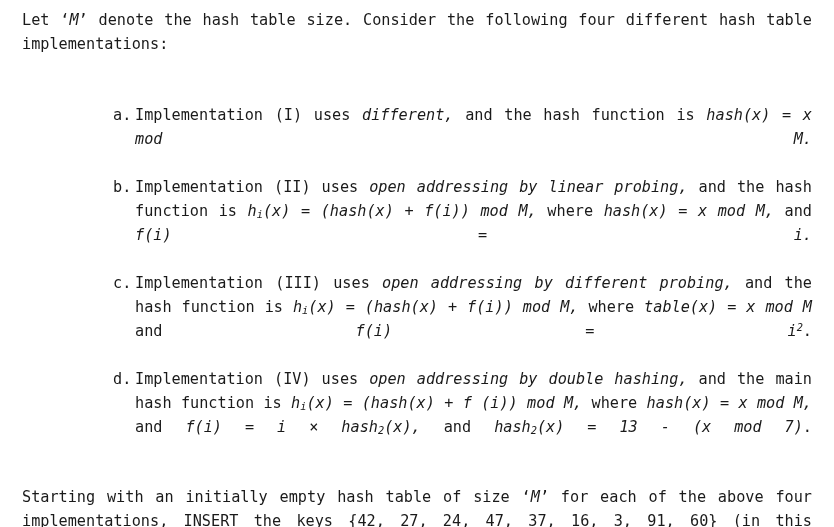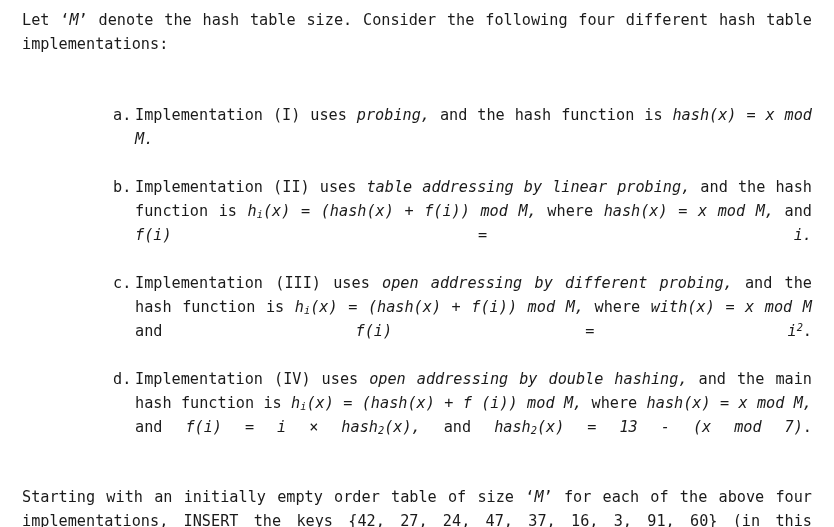--- a/index.html
+++ b/index.html
@@ -108,37 +108,37 @@
 <div class="page">
 
   <p class="para para-intro"><span>Let </span><span>‘</span><i>M</i><span>’</span><span> denote the hash table size. Consider the following four different hash table implementations:</span></p>
 
   <div class="list-gap-top"></div>
 
   <div class="list">
 
     <div class="li">
       <span class="marker">a.</span>
-      <span class="li-body"><b>Implementation (I)</b><span> uses </span><i>probing,</i><span> and the hash function is </span><i>hash(x) = x mod M.</i></span>
+      <span class="li-body"><b>Implementation (I)</b><span> uses </span><i>different,</i><span> and the hash function is </span><i>hash(x) = x mod M.</i></span>
     </div>
 
     <div class="li">
       <span class="marker">b.</span>
-      <span class="li-body"><b>Implementation (II)</b><span> uses </span><i>table addressing by linear probing,</i><span> and the hash function is </span><i><span>h</span><sub>i</sub><span>(x)</span></i><span> = </span><i>(hash(x) + f(i)) mod M,</i><span> where </span><i>hash(x) = x mod M,</i><span> and </span><i>f(i) = i.</i></span>
+      <span class="li-body"><b>Implementation (II)</b><span> uses </span><i>open addressing by linear probing,</i><span> and the hash function is </span><i><span>h</span><sub>i</sub><span>(x)</span></i><span> = </span><i>(hash(x) + f(i)) mod M,</i><span> where </span><i>hash(x) = x mod M,</i><span> and </span><i>f(i) = i.</i></span>
     </div>
 
     <div class="li">
       <span class="marker">c.</span>
-      <span class="li-body"><b>Implementation (III)</b><span> uses </span><i>open addressing by different probing,</i><span> and the hash function is </span><i><span>h</span><sub>i</sub><span>(x)</span></i><span> = </span><i>(hash(x) + f(i)) mod M,</i><span> where </span><i>with(x) = x mod M</i><span> and </span><i><span>f(i) = i</span><sup>2</sup></i><span>.</span></span>
+      <span class="li-body"><b>Implementation (III)</b><span> uses </span><i>open addressing by different probing,</i><span> and the hash function is </span><i><span>h</span><sub>i</sub><span>(x)</span></i><span> = </span><i>(hash(x) + f(i)) mod M,</i><span> where </span><i>table(x) = x mod M</i><span> and </span><i><span>f(i) = i</span><sup>2</sup></i><span>.</span></span>
     </div>
 
     <div class="li">
       <span class="marker">d.</span>
       <span class="li-body"><b>Implementation (IV)</b><span> uses </span><i>open addressing by double hashing,</i><span> and the main hash function is </span><i><span>h</span><sub>i</sub><span>(x)</span></i><span> = </span><i>(hash(x) + f (i)) mod M,</i><span> where </span><i>hash(x) = x mod M,</i><span> and </span><i><span>f(i) = i × hash</span><sub>2</sub><span>(x),</span></i><span> and </span><i><span>hash</span><sub>2</sub><span>(x) = 13 - (x mod 7)</span></i><span>.</span></span>
     </div>
 
   </div>
 
   <div class="tail-gap"></div>
 
-  <p class="para para-tail noshrink"><span>Starting with an initially empty order table of size </span><span>‘</span><i>M</i><span>’</span><span> for each of the above four implementations, INSERT the keys {</span><span>42, 27, 24, 47, 37, 16, 3, 91, 60</span><span>} (in this specified order). While doing these insertions assume that the table size </span></p>
+  <p class="para para-tail noshrink"><span>Starting with an initially empty hash table of size </span><span>‘</span><i>M</i><span>’</span><span> for each of the above four implementations, INSERT the keys {</span><span>42, 27, 24, 47, 37, 16, 3, 91, 60</span><span>} (in this specified order). While doing these insertions assume that the table size </span></p>
 
 </div>
 
 </body></html>

